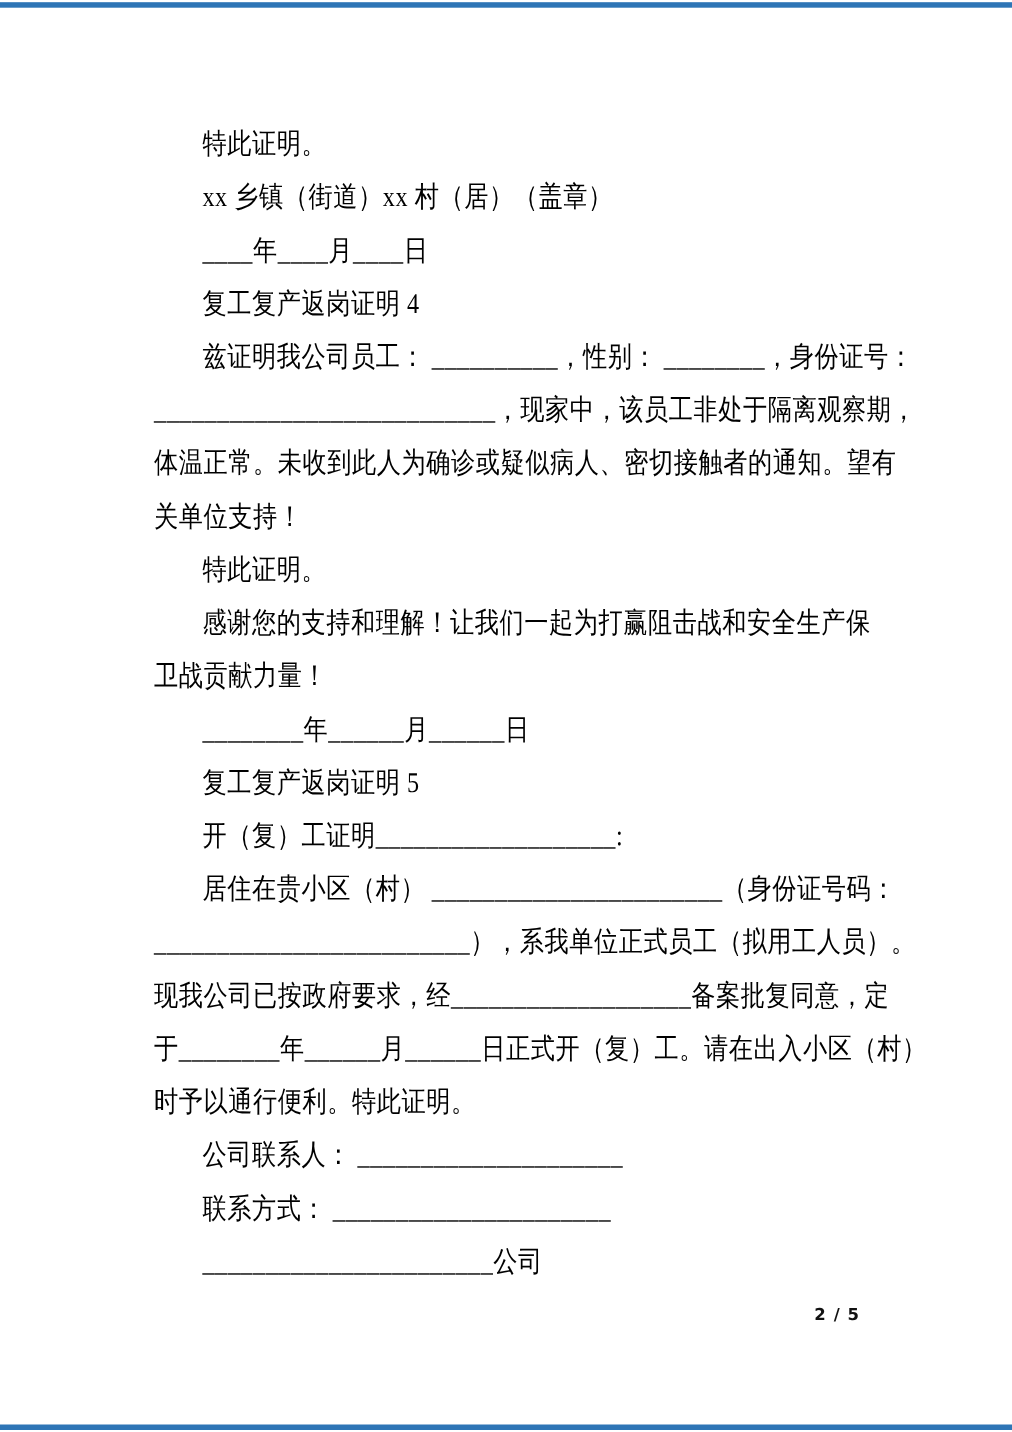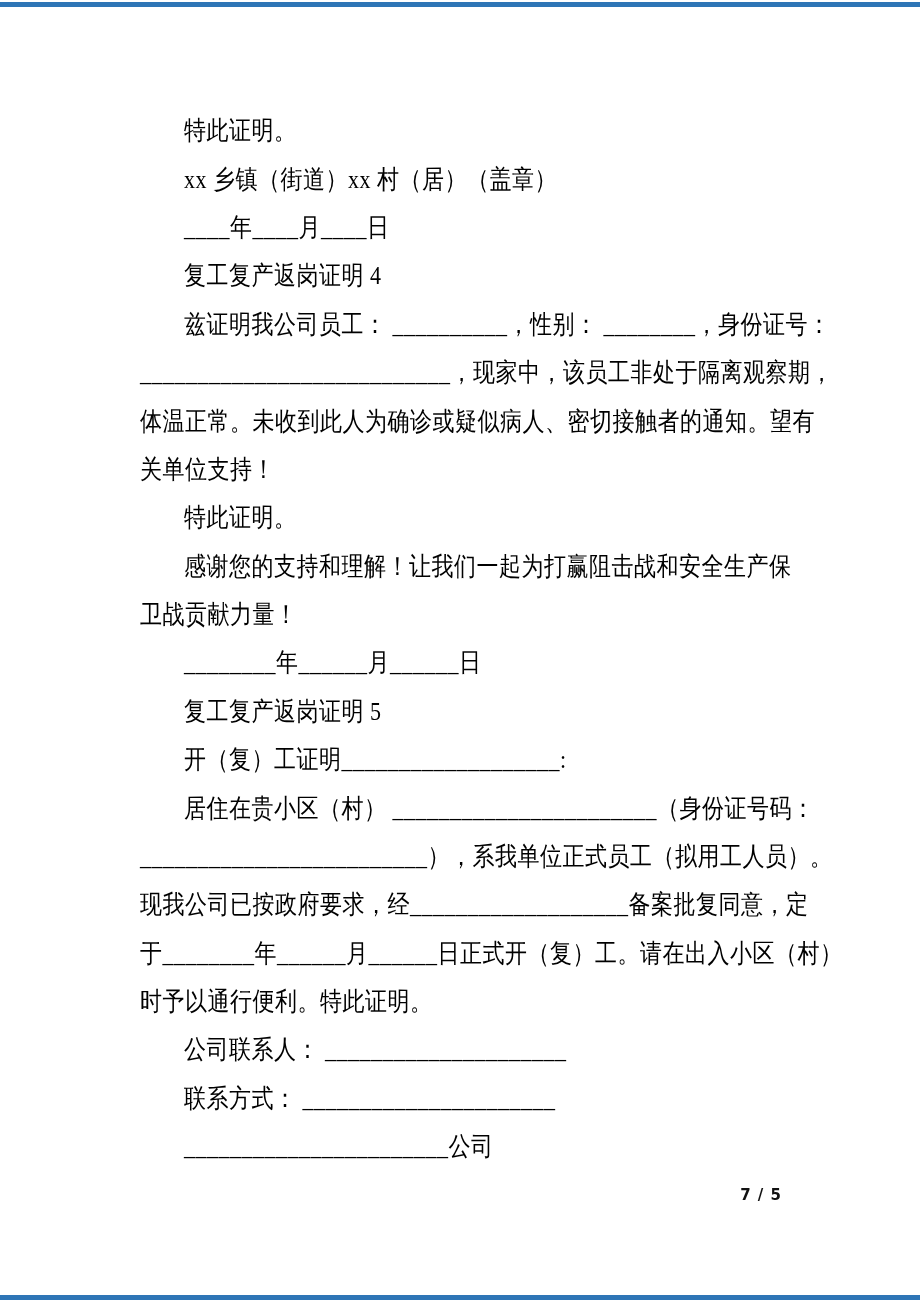--- a/index.html
+++ b/index.html
@@ -79,15 +79,15 @@
   <p class="indent">居住在贵小区（村） _______________________（身份证号码：</p>
   <p>_________________________），系我单位正式员工（拟用工人员）。</p>
   <p>现我公司已按政府要求，经___________________备案批复同意，定</p>
   <p>于________年______月______日正式开（复）工。请在出入小区（村）</p>
   <p>时予以通行便利。特此证明。</p>
   <p class="indent">公司联系人： _____________________</p>
   <p class="indent">联系方式： ______________________</p>
   <p class="indent">_______________________公司</p>
 </div>
 
-<div class="page-footer">7 / 5</div>
+<div class="page-footer">2 / 5</div>
 
 <div class="accent-line bottom" style="background-color: rgb(46, 117, 182);"></div>
 
 </body></html>

